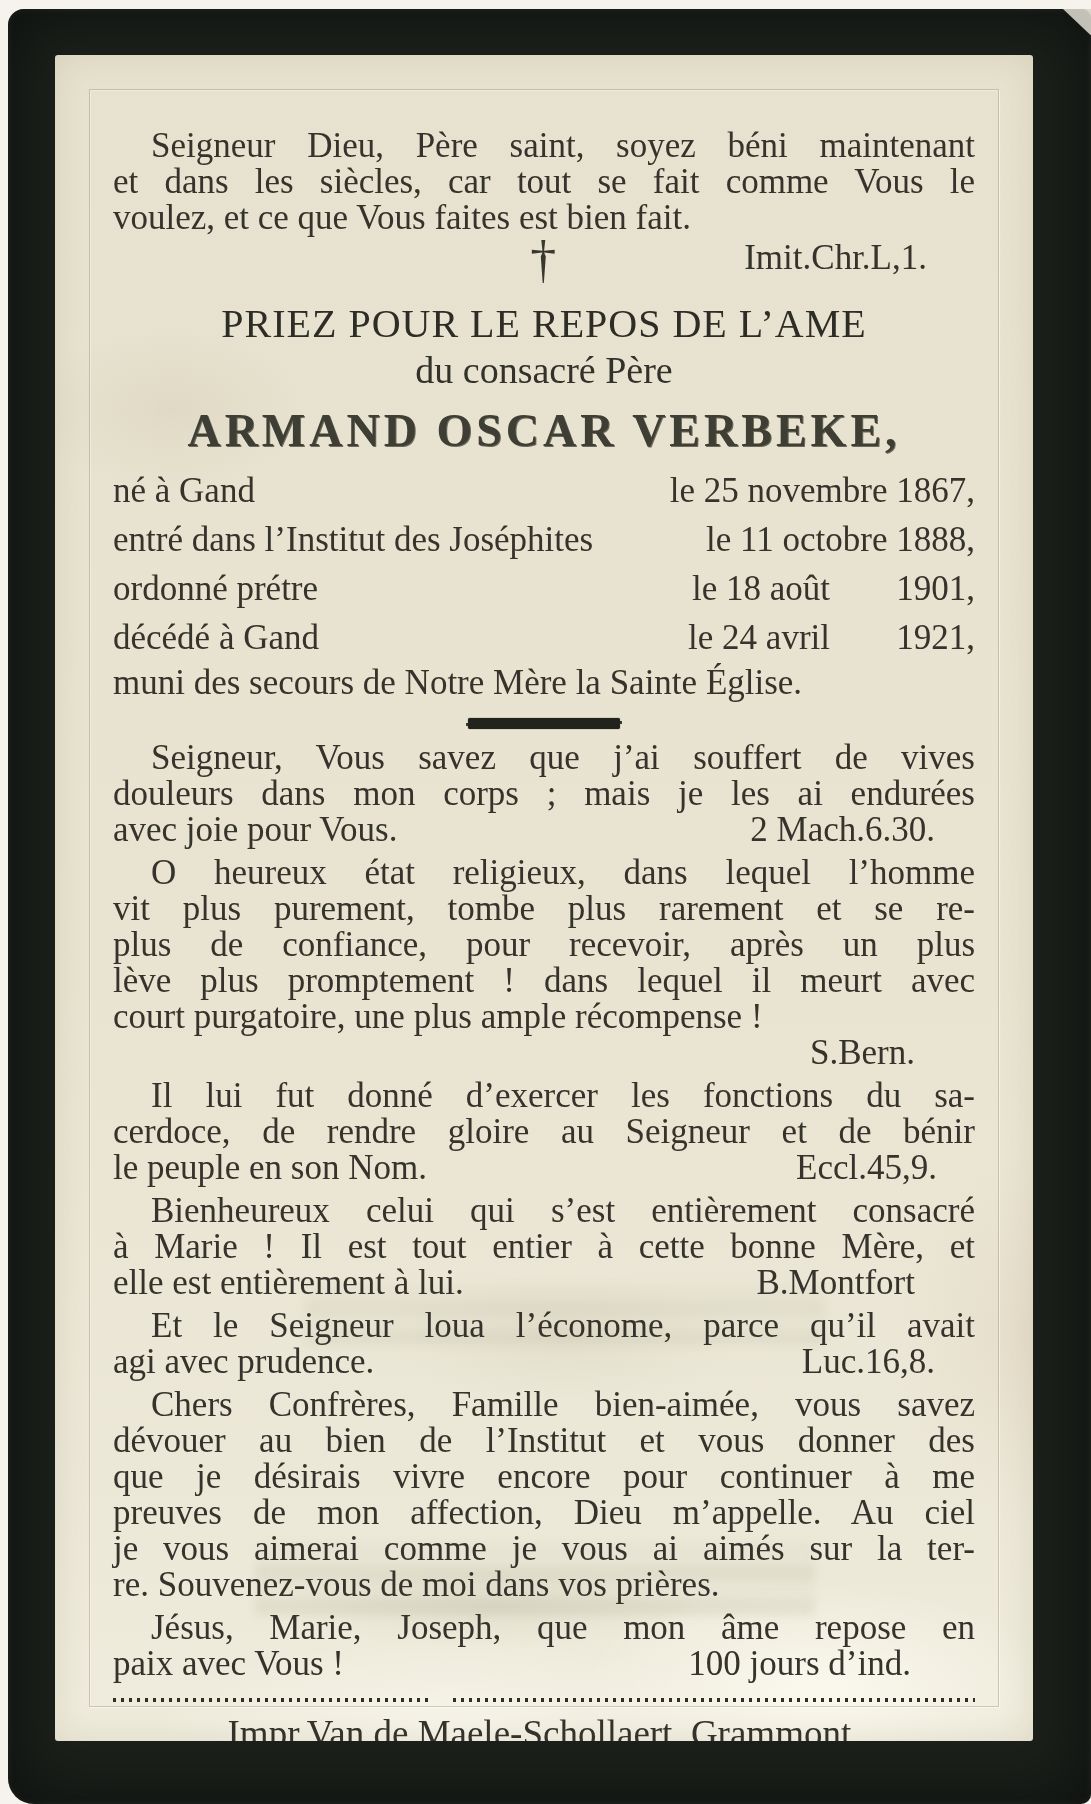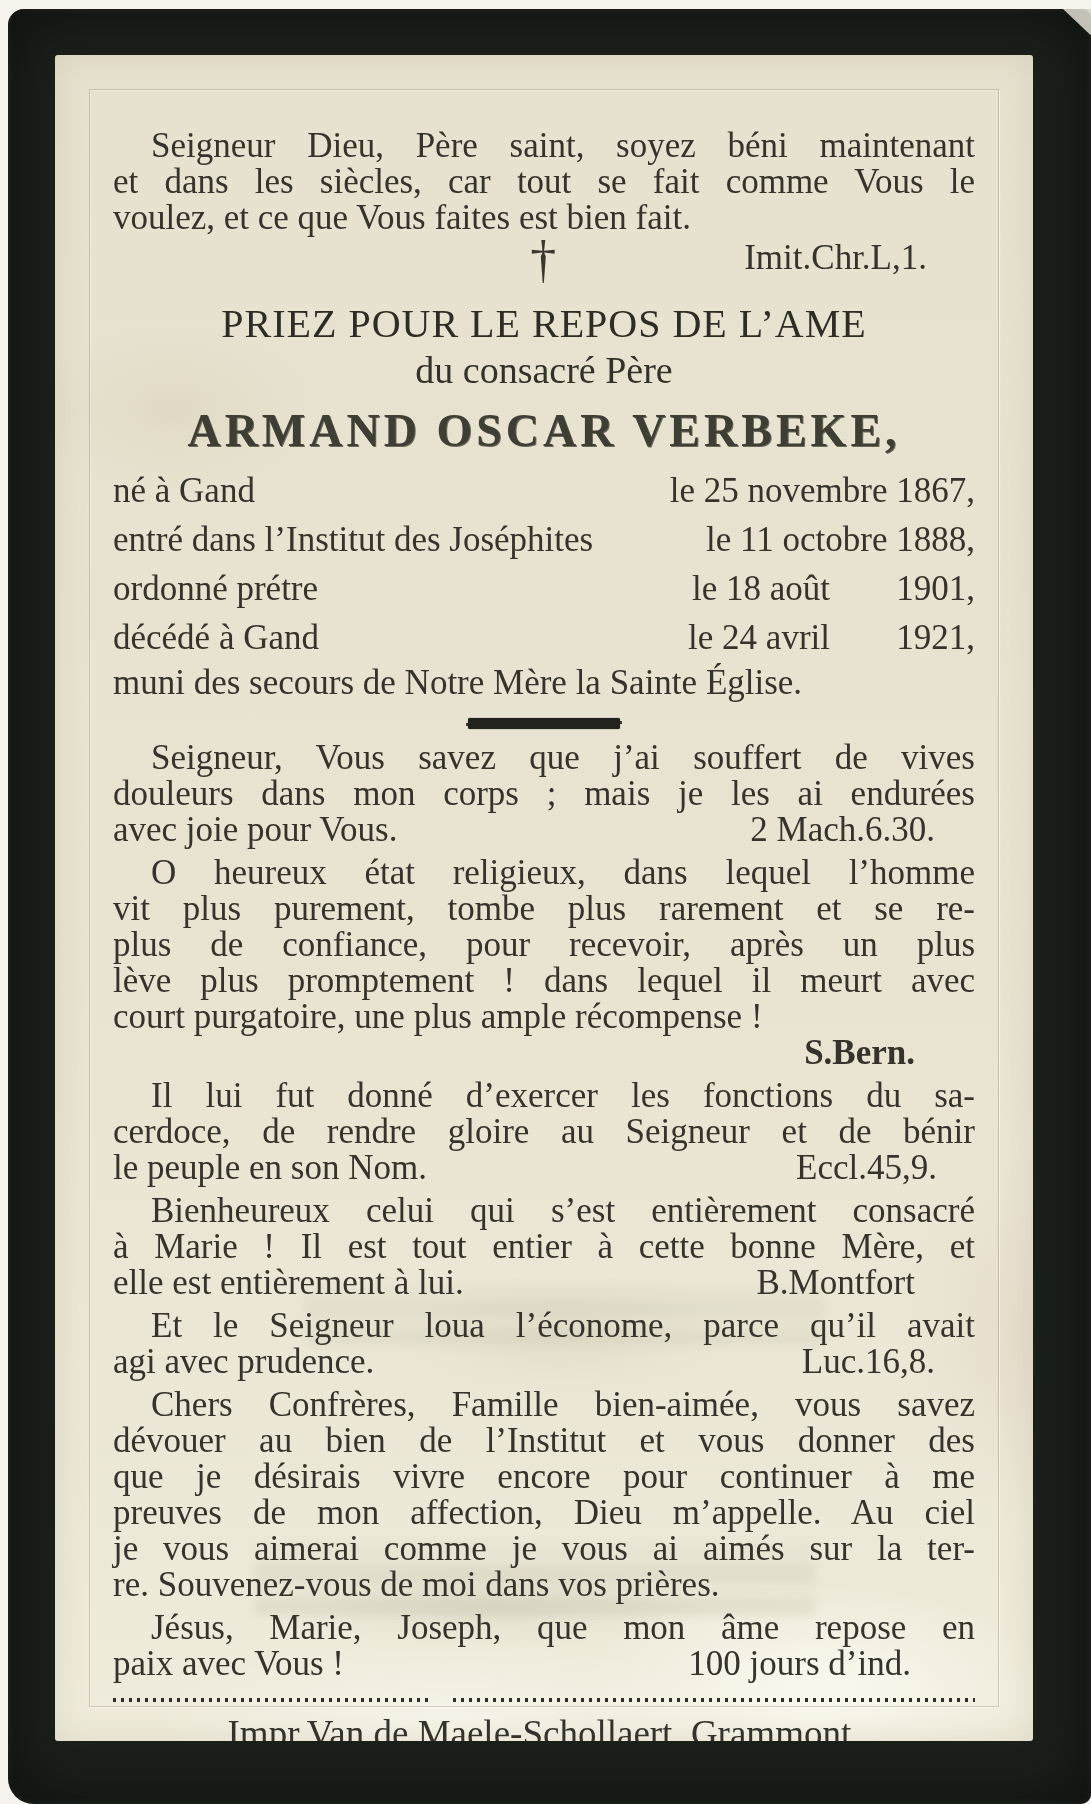--- a/index.html
+++ b/index.html
@@ -164,21 +164,21 @@
             </div>
           </div>
           <div class="para">
             <div class="line ind j">O heureux état religieux, dans lequel l’homme</div>
             <div class="line j">vit plus purement, tombe plus rarement et se re-</div>
             <div class="line j">plus de confiance, pour recevoir, après un plus</div>
             <div class="line j">lève plus promptement ! dans lequel il meurt avec</div>
             <div class="line">court purgatoire, une plus ample récompense !</div>
             <div class="line flexrow">
               <span></span>
-              <span class="ref" style="padding-right: 60px; font-weight: bold;">S.Bern.</span>
+              <span class="ref" style="padding-right: 60px;">S.Bern.</span>
             </div>
           </div>
           <div class="para">
             <div class="line ind j">Il lui fut donné d’exercer les fonctions du sa-</div>
             <div class="line j">cerdoce, de rendre gloire au Seigneur et de bénir</div>
             <div class="line flexrow">
               <span>le peuple en son Nom.</span>
               <span class="ref" style="padding-right: 38px;">Eccl.45,9.</span>
             </div>
           </div>

